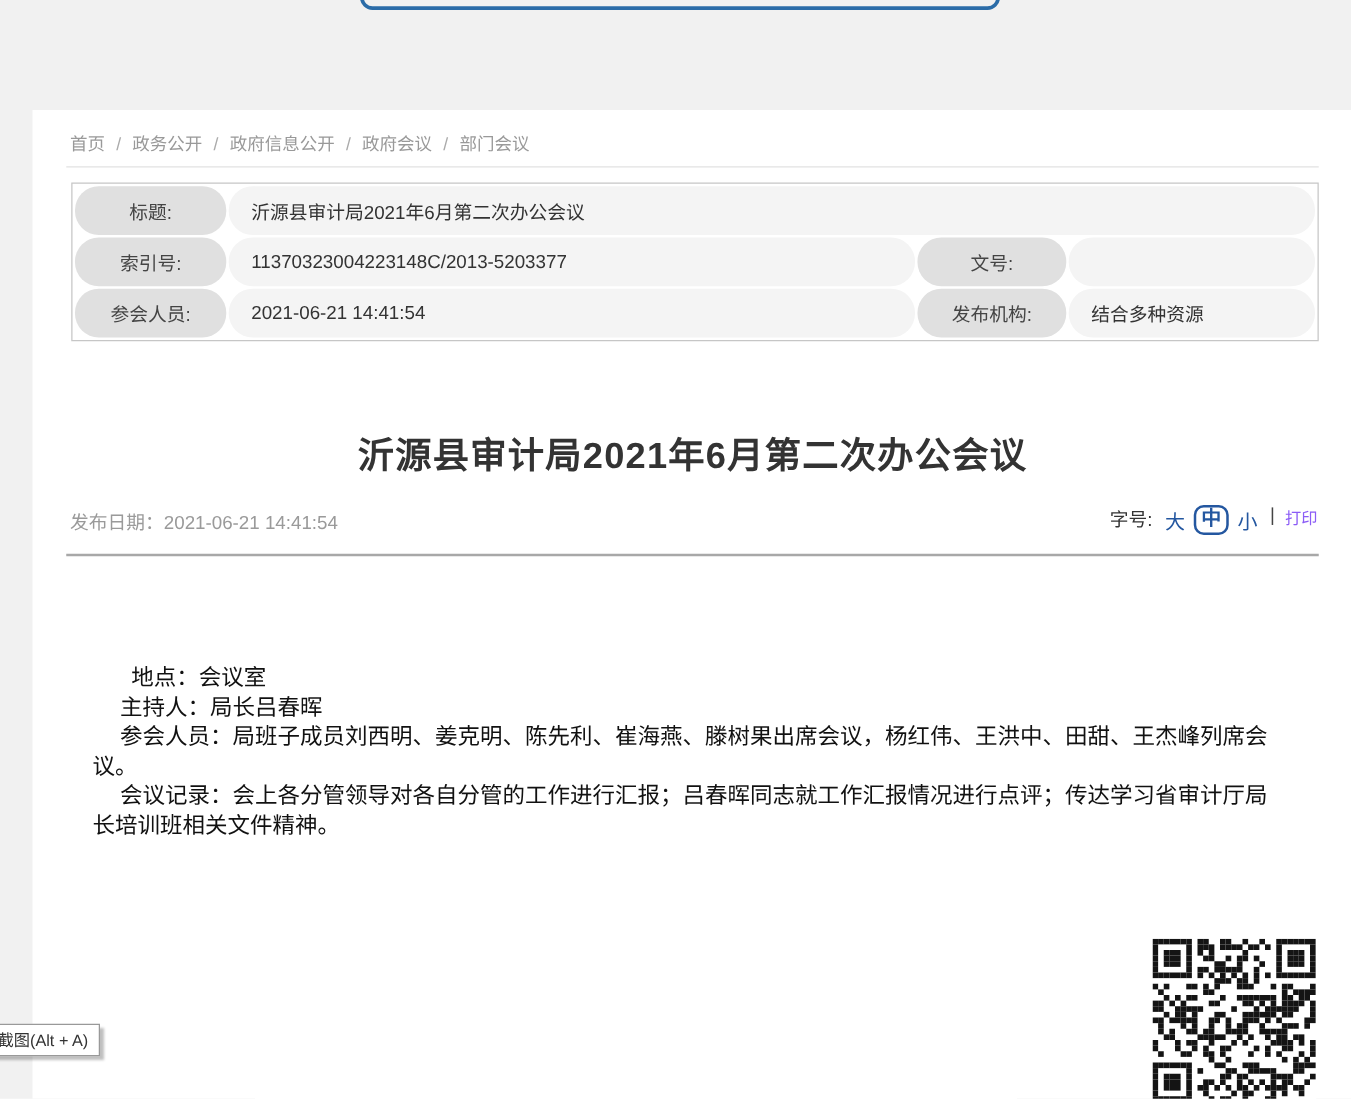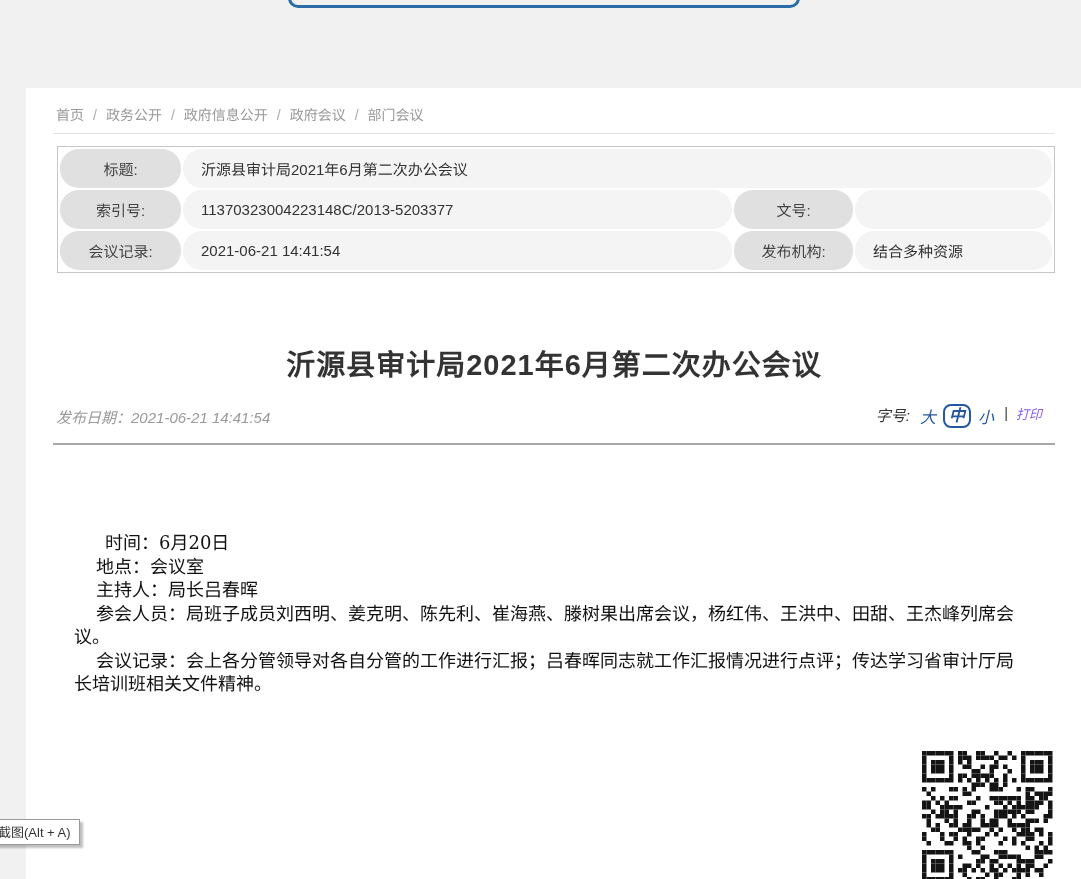--- a/index.html
+++ b/index.html
@@ -43,21 +43,21 @@
   table.meta td{height:39px;vertical-align:middle;border-radius:19px;}
   table.meta td.lbl{background:var(--label_cell_bg);text-align:center;color:#444;}
   table.meta td.val{background:var(--value_cell_bg);text-align:left;padding-left:18px;color:#333;}
   .article-title{
     margin-top:72px;text-align:center;
     font-size:29px;font-weight:bold;color:var(--title_color);
     letter-spacing:1px;line-height:40px;
   }
   .date-row{
     display:flex;justify-content:space-between;align-items:center;
-    margin:18px 40px 0 30px;font-size:15px;height:26px;font-style:italic;
+    margin:18px 28px 0 30px;font-size:15px;height:26px;
   }
   .pub-date{color:#9a9a9a;}
   .controls{display:flex;}
   .controls .fs-label{color:#333;margin-right:6px;}
   .controls a{cursor:pointer;text-decoration:none;}
   .controls .fs{color:var(--link_blue);margin:0 4px;font-size:16px;}
   .controls .fs.active{
     border:2px solid var(--link_blue);border-radius:8px;
     padding:0 4px;margin:0 3px;line-height:20px;font-weight:bold;
   }
@@ -108,21 +108,21 @@
       <td class="lbl">标题:</td>
       <td class="val" colspan="3">沂源县审计局2021年6月第二次办公会议</td>
     </tr>
     <tr>
       <td class="lbl">索引号:</td>
       <td class="val">11370323004223148C/2013-5203377</td>
       <td class="lbl">文号:</td>
       <td class="val"></td>
     </tr>
     <tr>
-      <td class="lbl">会议记录:</td>
+      <td class="lbl">参会人员:</td>
       <td class="val">2021-06-21 14:41:54</td>
       <td class="lbl">发布机构:</td>
       <td class="val">结合多种资源</td>
     </tr>
   </tbody>
     </table>
 
   <h1 class="article-title">沂源县审计局2021年6月第二次办公会议</h1>
 
   <div class="date-row">
@@ -135,21 +135,20 @@
       <a class="fs active">中</a>
       <a class="fs">小</a>
       <span class="ctrl-sep">|</span>
       <a class="print">打印</a>
     </div>
   </div>
 
   <hr class="title-divider">
 
   <div class="article-body">
-    <p>时间：6月20日</p>
     <p>地点：会议室</p>
     <p>主持人：局长吕春晖</p>
     <p>参会人员：局班子成员刘西明、姜克明、陈先利、崔海燕、滕树果出席会议，杨红伟、王洪中、田甜、王杰峰列席会议。</p>
     <p>会议记录：会上各分管领导对各自分管的工作进行汇报；吕春晖同志就工作汇报情况进行点评；传达学习省审计厅局长培训班相关文件精神。</p>
   </div>
 
 </div>
 
 <div class="qr">
   <svg id="qr-svg" width="131" height="131" xmlns="http://www.w3.org/2000/svg">

